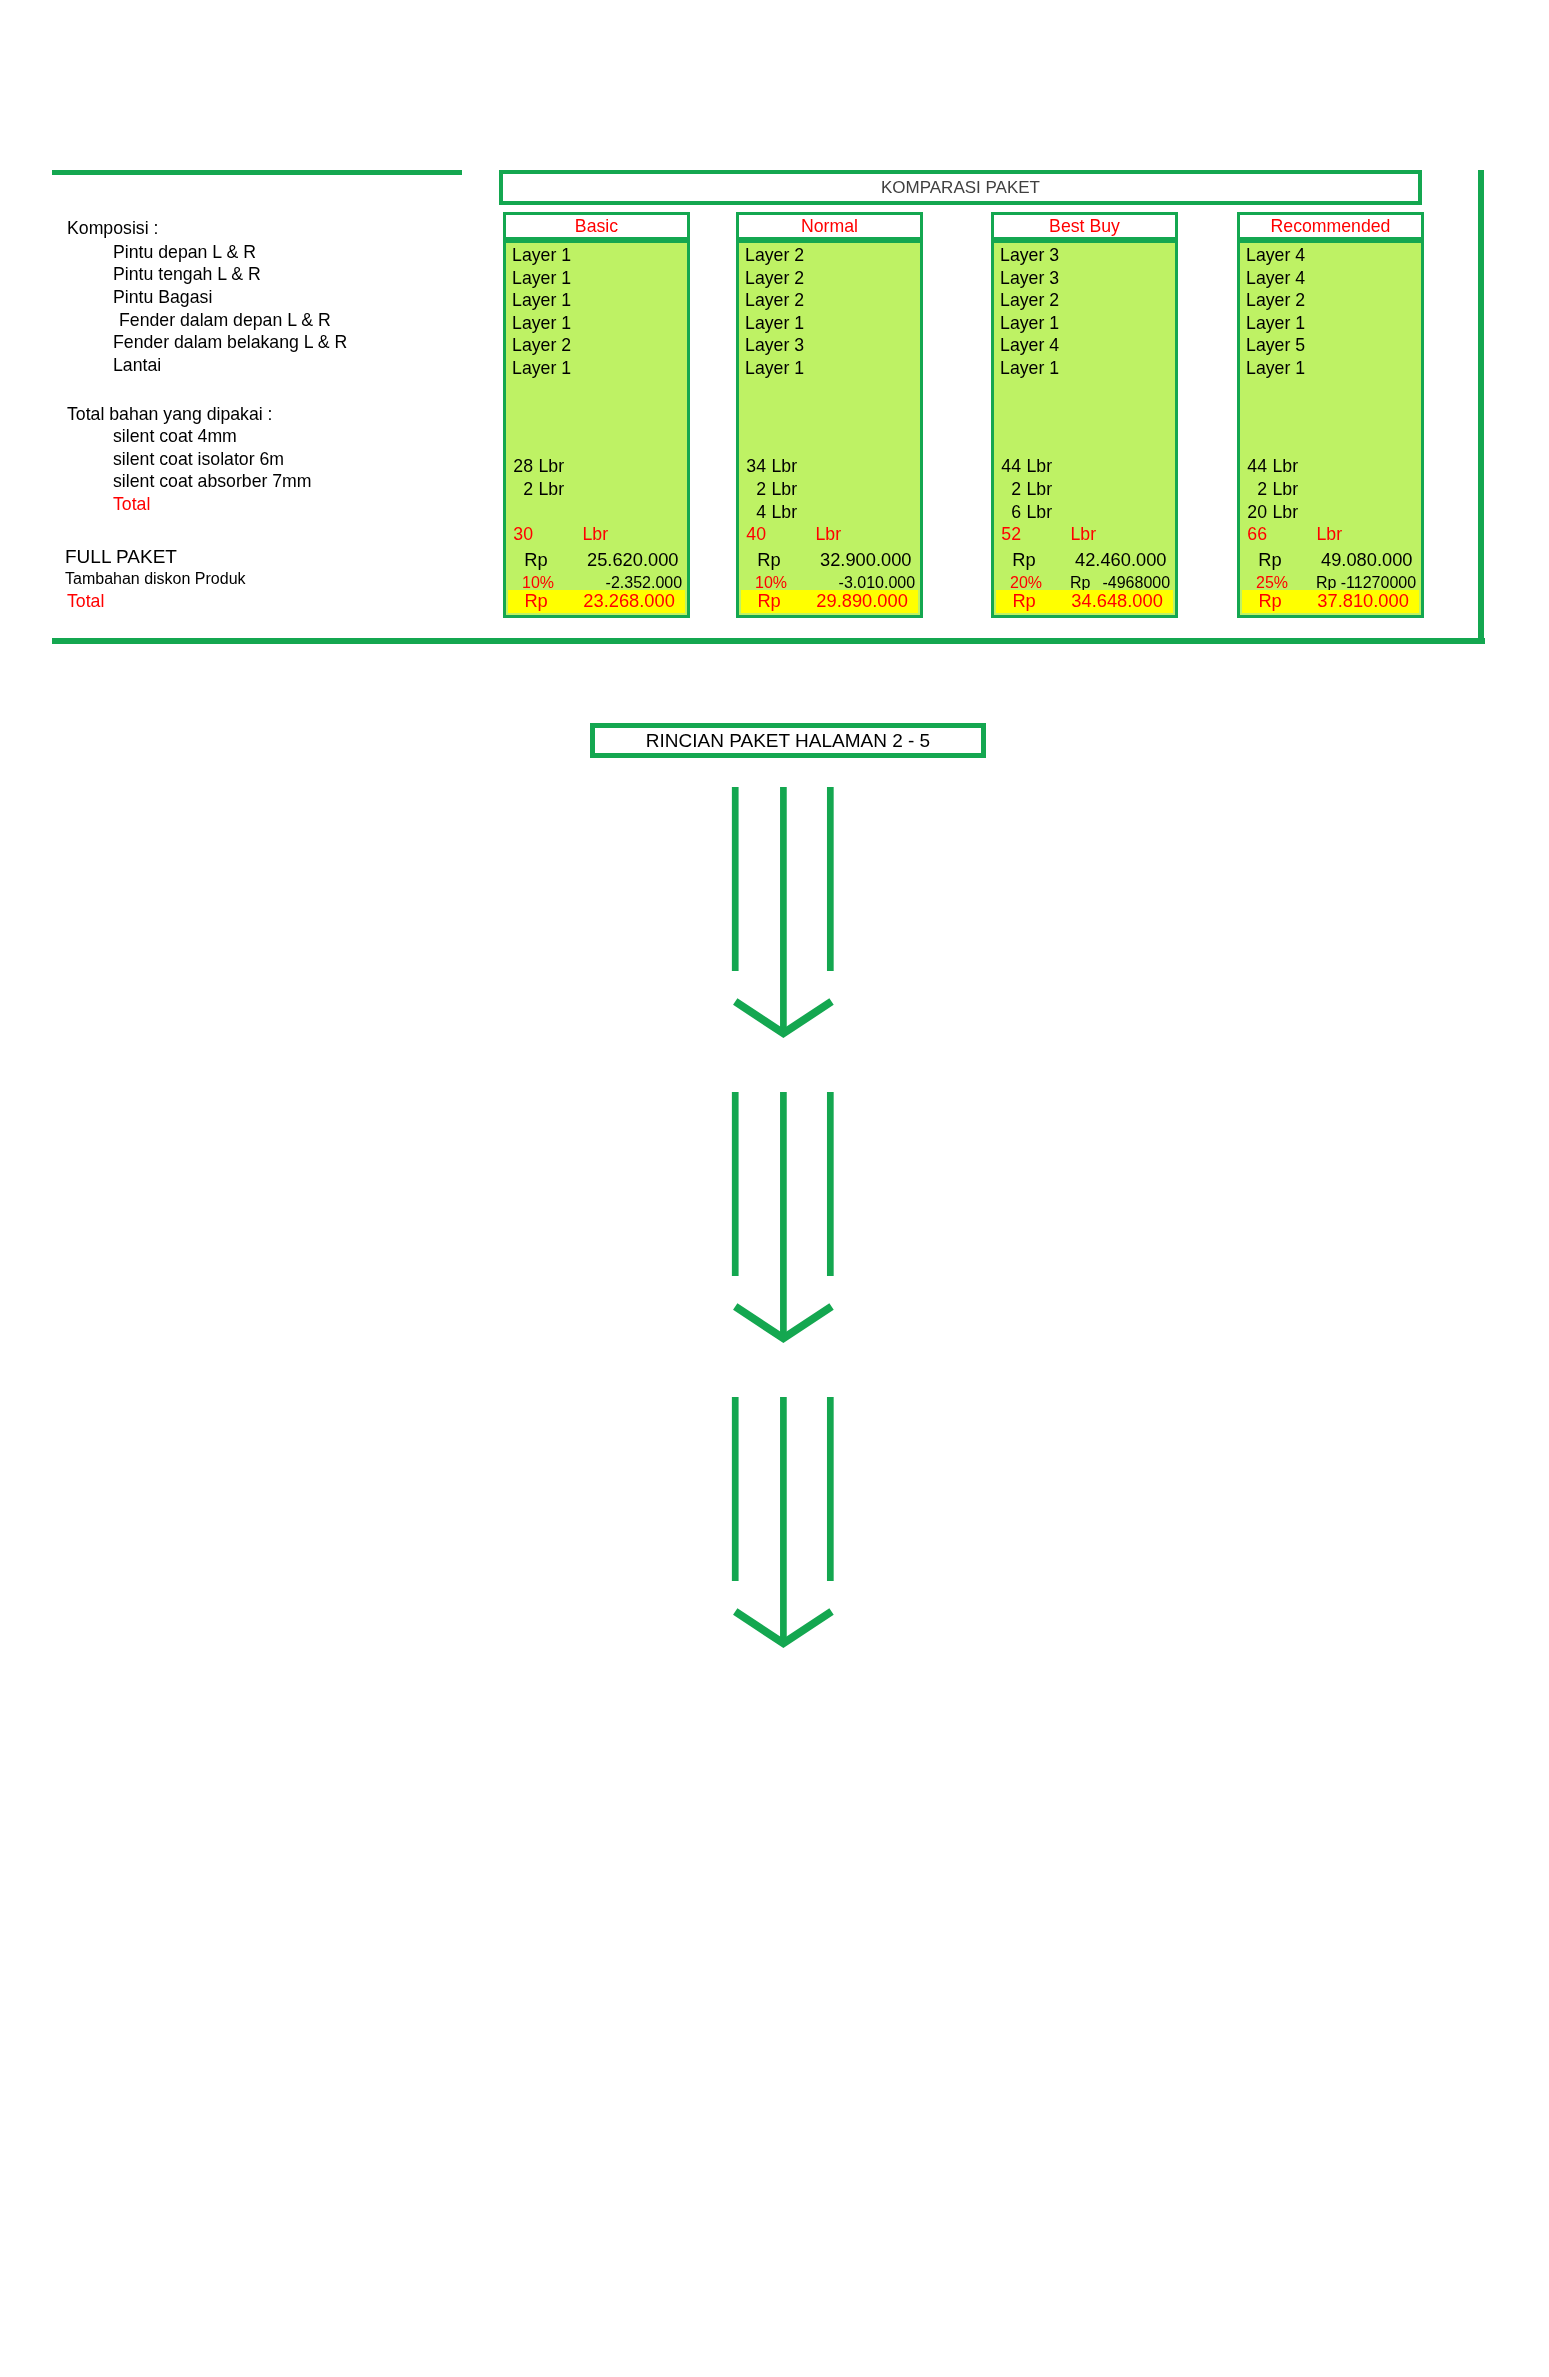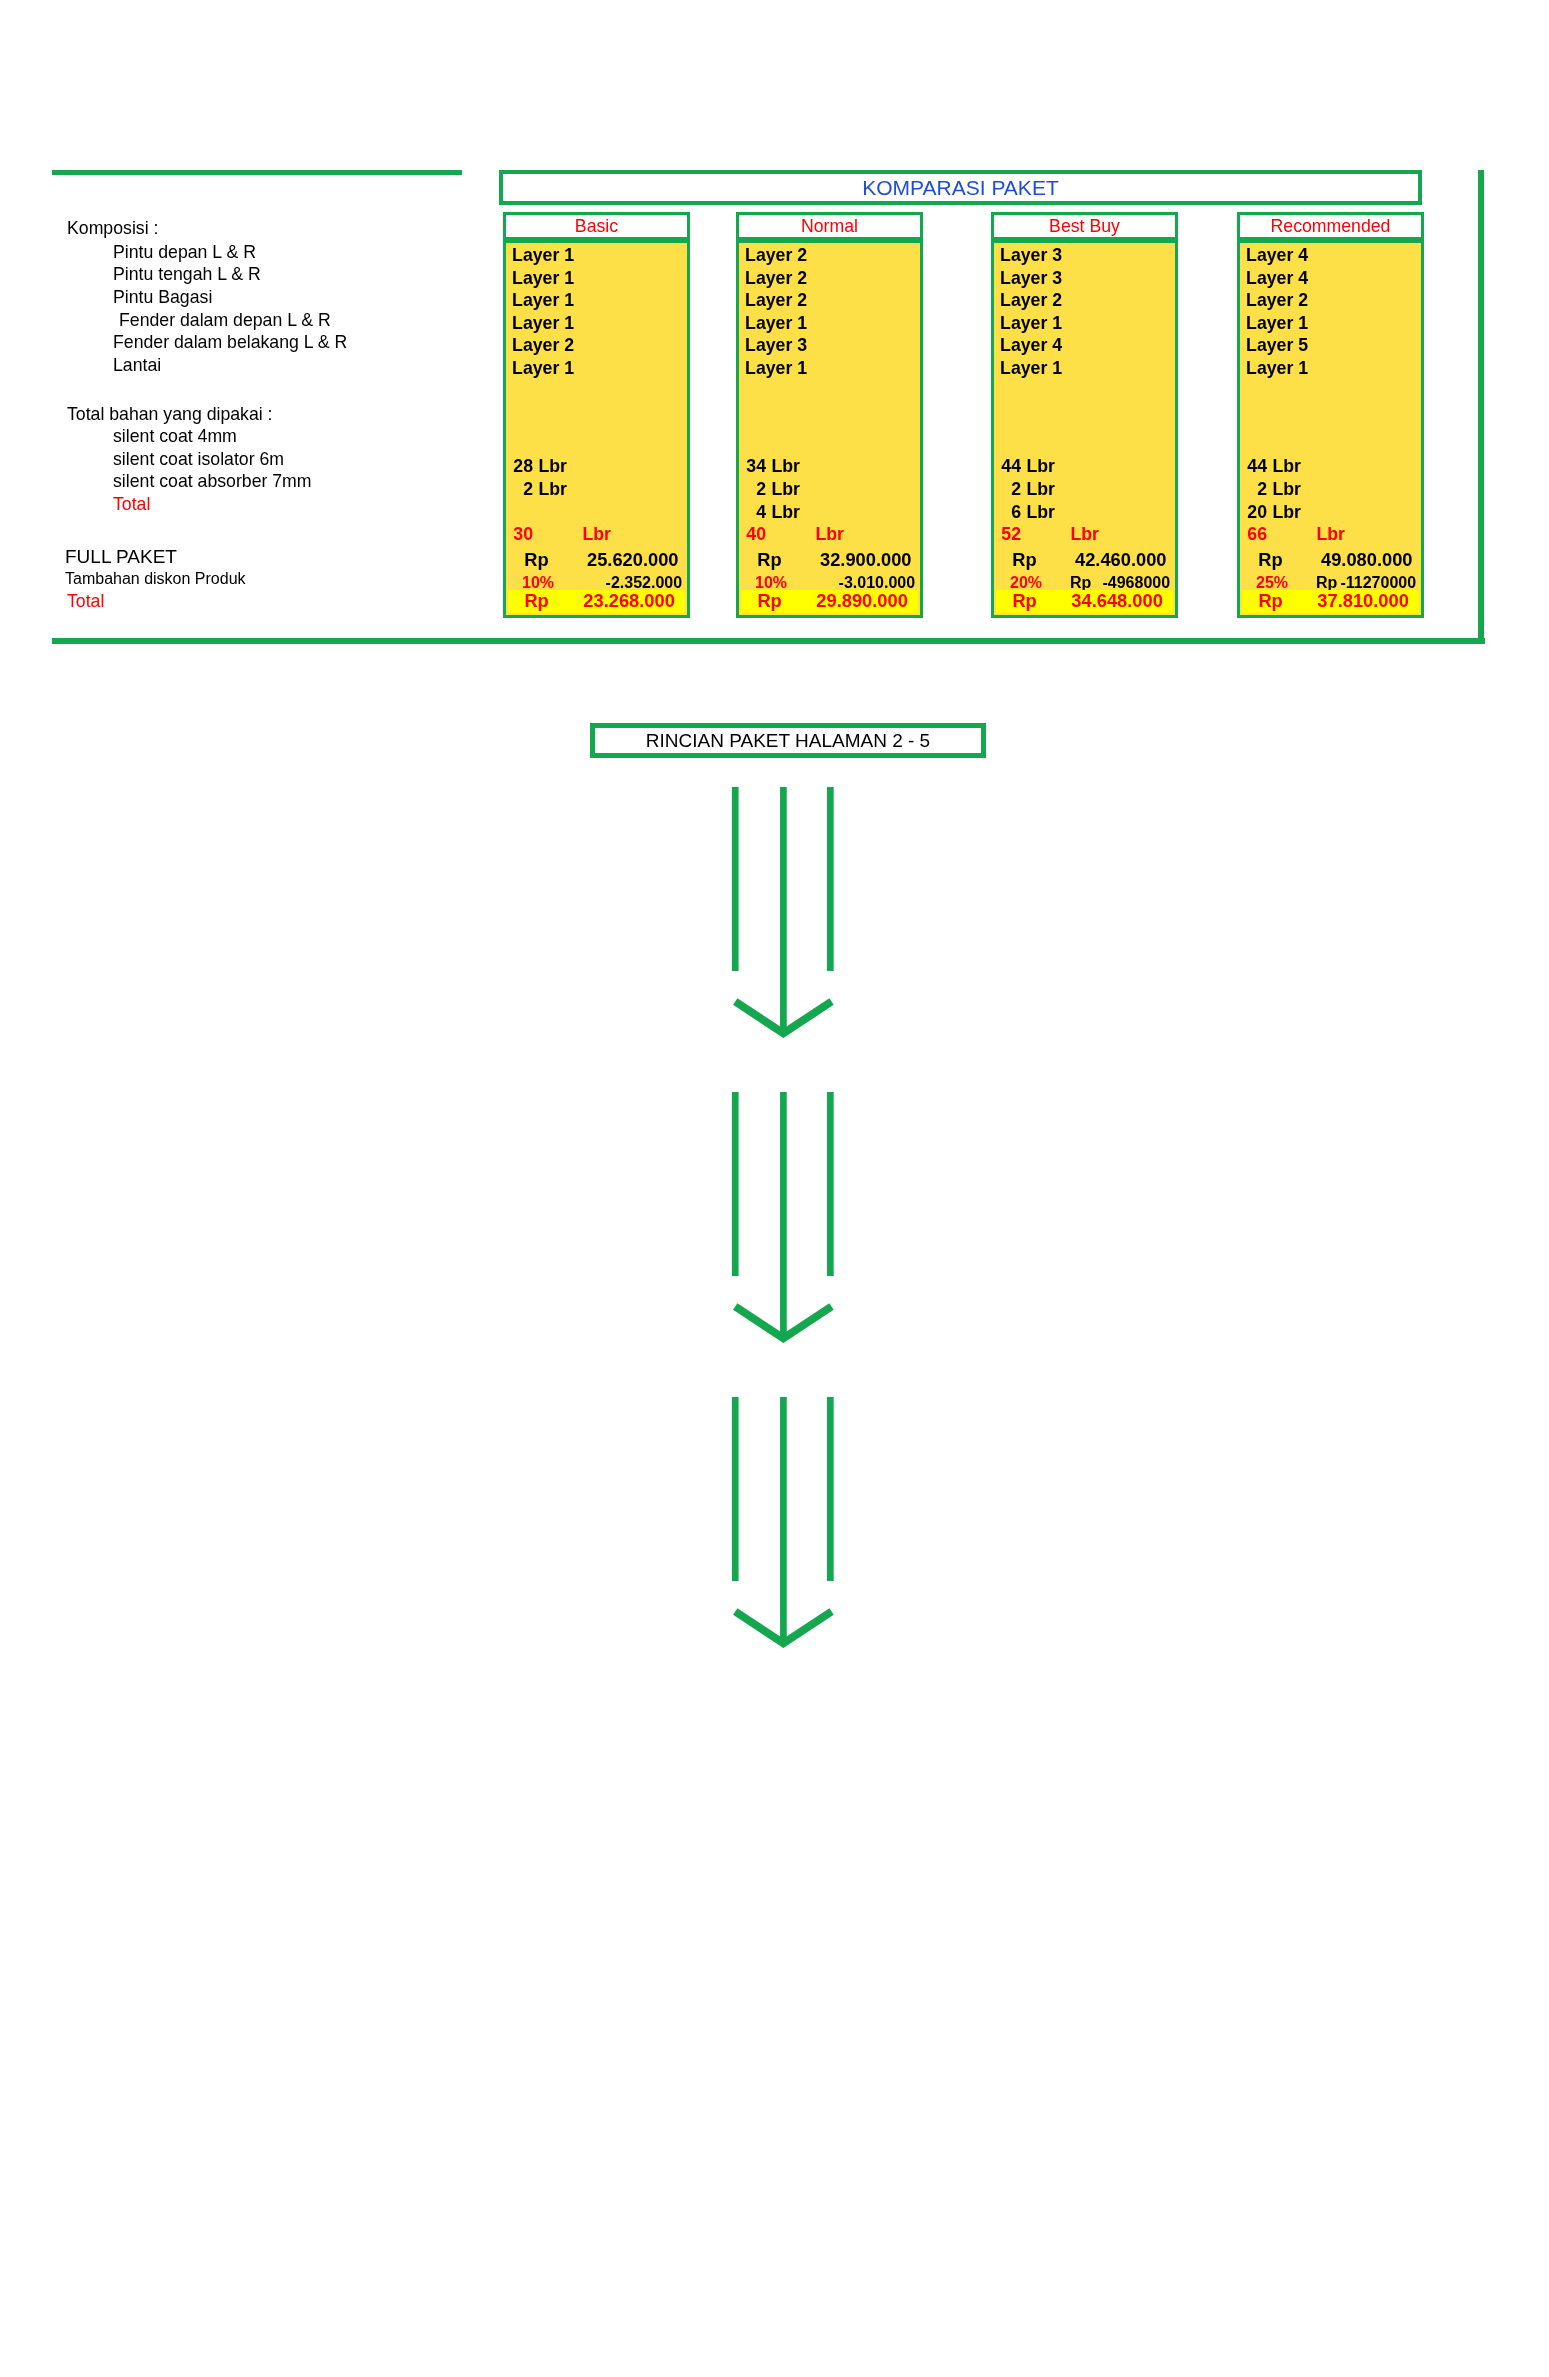--- a/index.html
+++ b/index.html
@@ -3,27 +3,27 @@
 <meta charset="utf-8">
 <style>
   html,body{margin:0;padding:0;background:#ffffff;}
   body{width:1549px;height:2377px;font-family:"Liberation Sans","DejaVu Sans",sans-serif;color:#000;}
   #page{position:relative;width:1549px;height:2377px;overflow:hidden;background:#fff;}
 
   .gline{position:absolute;background:#14A750;}
 
   .title-box{position:absolute;left:499px;top:170px;width:923px;height:35px;
     border:4.9px solid #14A750;box-sizing:border-box;display:flex;align-items:center;
-    justify-content:center;color:#1d4ed8;font-size:21px;}
+    justify-content:center;color:#404040;font-size:17px;}
 
   .pkg-header{position:absolute;top:212px;width:187px;height:28px;border:3.7px solid #14A750;
     box-sizing:border-box;display:flex;align-items:center;justify-content:center;
     color:#FF0000;font-size:17.7px;}
   .pkg-box{position:absolute;top:240px;width:187px;height:378px;border:3.7px solid #14A750;
-    box-sizing:border-box;background:#fde047;font-weight:bold;}
+    box-sizing:border-box;background:#bef264;}
   .col-0{left:503px}.col-1{left:736px}.col-2{left:991px}.col-3{left:1237px}
 
   .row{position:absolute;left:0;right:0;height:22px;line-height:22px;font-size:17.7px;}
   .layer{padding-left:6.1px;}
   .l0{top:1.2px}.l1{top:24px}.l2{top:46px}.l3{top:69px}.l4{top:91px}.l5{top:114px}
   .m0{top:185px}.m1{top:208px}.m2{top:231px}.mt{top:253px}
 
   .qty{display:flex;margin-top:27px;}
   .qty .num{width:27px;text-align:right;}
   .qty .unit{margin-left:5.5px;}

